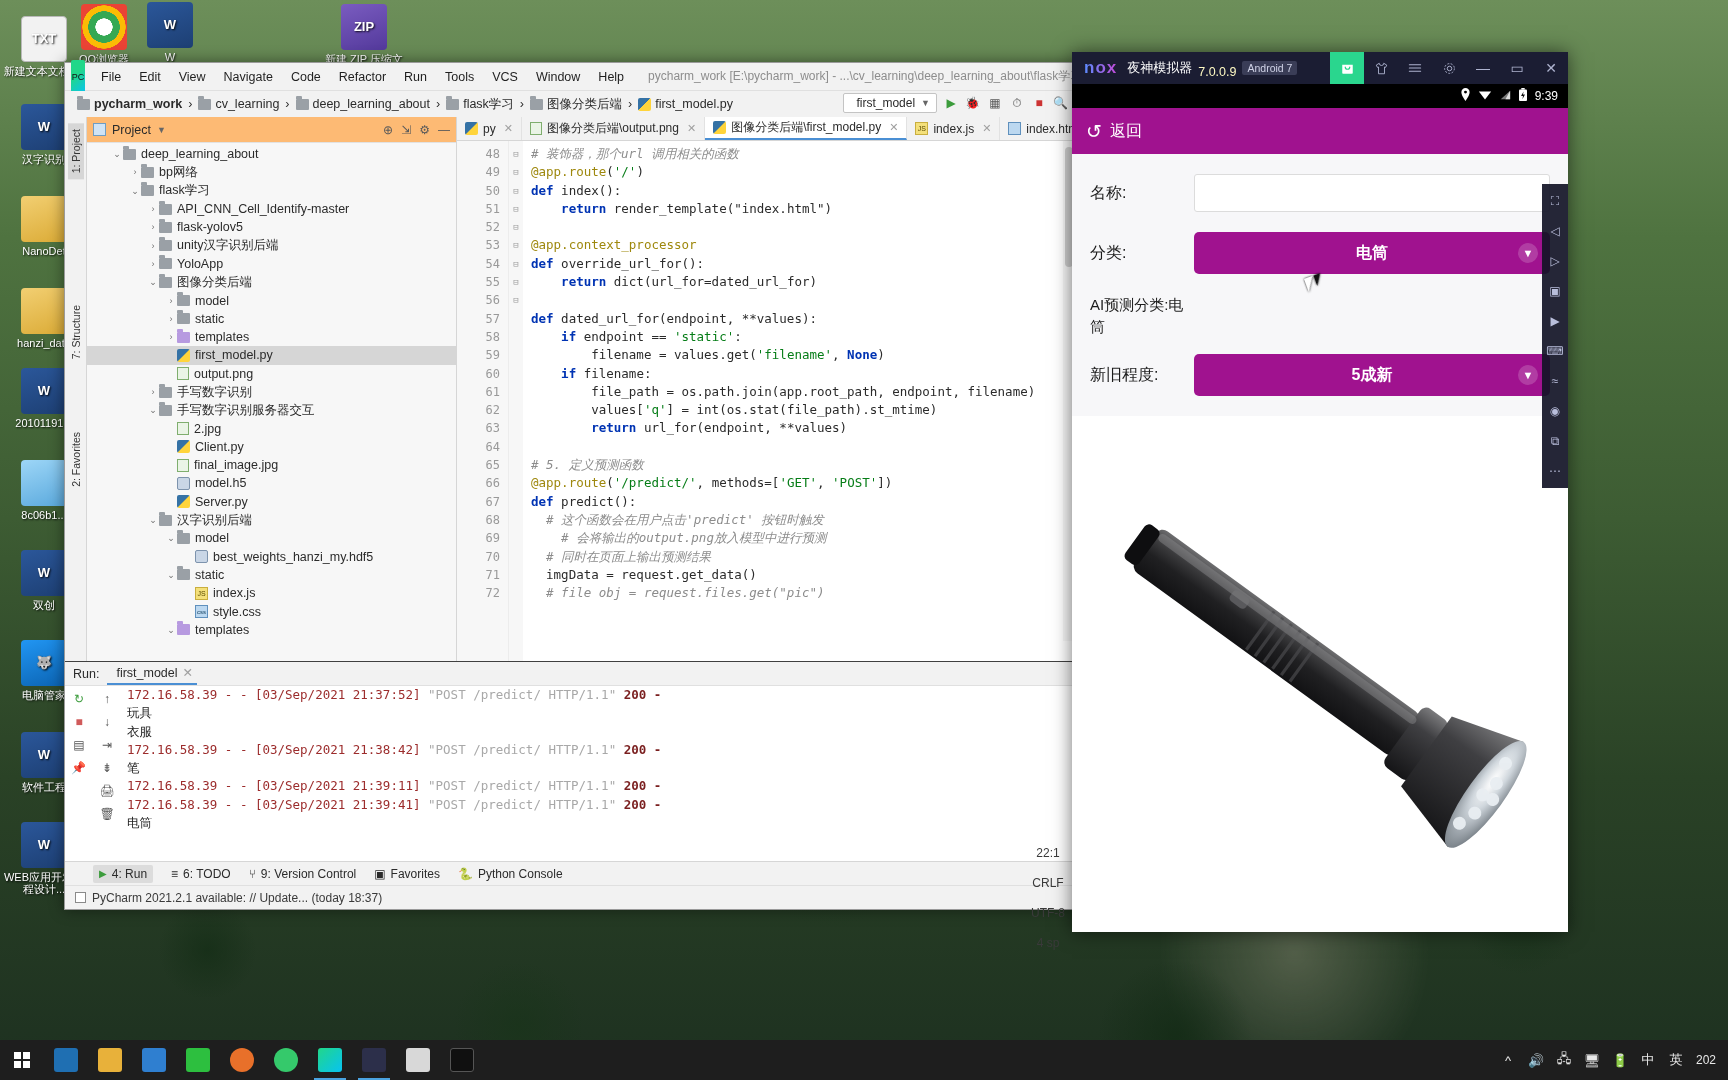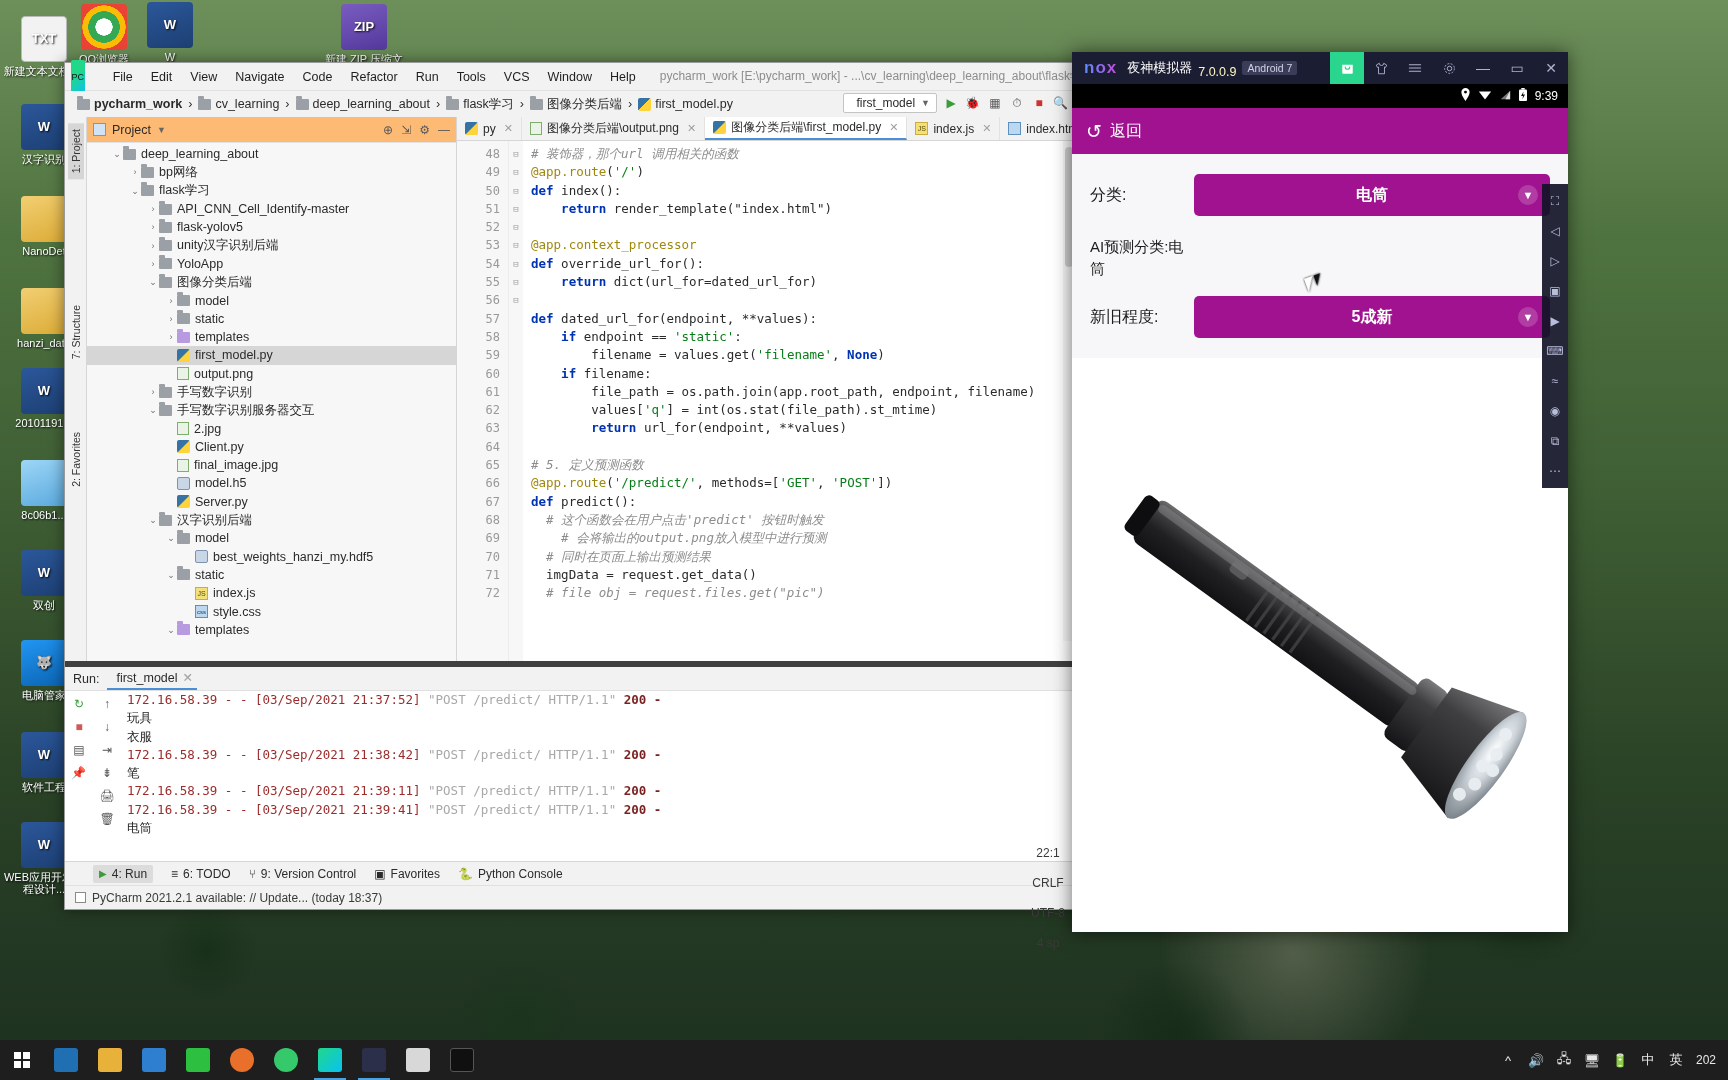--- a/index.html
+++ b/index.html
@@ -86,21 +86,21 @@
     background: #f2f2f2; border: 1px solid #9a9a9a;
     box-shadow: 0 0 14px rgba(0,0,0,.45);
     display: flex; flex-direction: column;
     font-size: 12px; color: #2b2b2b;
   }
   .pc-menubar {
     height: 28px; background: #f2f2f2; display: flex; align-items: center;
     padding-left: 6px; gap: 2px; border-bottom: 1px solid #e0e0e0;
   }
   .pc-logo {
-    width: 18px; height: 34px; margin-right:18px;
+    width: 18px; height: 34px; margin-right:6px;
     background: linear-gradient(135deg,#21d789 0%,#21d789 40%,#07c3f2 100%);
     color:#111; font-size:9px; font-weight:normal; display:flex;align-items:center;justify-content:center;
     border-radius:2px;
   }
   .pc-menubar .mi { padding: 3px 8px; font-size: 12.5px; color:#1f1f1f; }
   .pc-title-text { margin-left: 14px; color:#8d8d8d; font-size:12px; white-space:nowrap; overflow:hidden; }
 
   .pc-breadcrumb {
     height: 26px; display: flex; align-items: center; padding-left: 8px;
     gap: 2px; background: #f2f2f2; font-size: 12.5px;
@@ -170,21 +170,21 @@
   .k  { color:#0033b3; font-weight:bold; }
   .s  { color:#067d17; }
   .c  { color:#8c8c8c; font-style:italic; }
   .d  { color:#9e880d; }
   .bcrumb-bottom { position:absolute; left:52px; bottom:0; right:0; height:20px; background:#f2f2f2;
                    border-top:1px solid #e0e0e0; font-size:12px; padding-left:28px; color:#333; display:flex; align-items:center;}
   .scroll-v { position:absolute; right:0; top:0; bottom:20px; width:12px; background:#f7f7f7;}
   .scroll-v .thumb{ position:absolute; top:6px; left:2px; width:8px; height:120px; background:#cfcfcf; border-radius:4px;}
 
   
-  .pc-run { height: 200px; border-top:6px solid #404040; background:#fff; display:flex; flex-direction:column;}
+  .pc-run { height: 200px; border-top:1px solid #404040; background:#fff; display:flex; flex-direction:column;}
   .run-head { height:24px; display:flex; align-items:center; gap:8px; padding:0 8px; background:#f2f2f2; border-bottom:1px solid #e0e0e0; font-size:12.5px;}
   .run-head .rtab { display:flex; align-items:center; gap:5px; border-bottom:2px solid #4a8fd4; padding:3px 4px;}
   .run-main { flex:1; display:flex; min-height:0;}
   .run-tools { width:56px; display:flex; }
   .run-col { width:28px; display:flex; flex-direction:column; align-items:center; gap:9px; padding-top:6px; font-size:12px; color:#555;}
   .run-out { flex:1; font-family:"DejaVu Sans Mono", monospace; font-size:12.5px; line-height:18.3px; padding-left:6px; overflow:hidden; white-space:pre;}
   .log-ip { color:#9c2c2c; }
   .log-gray { color:#a8a8a8; }
   .log-code { color:#7a1f1f; font-weight:bold;}
   .log-cn { color:#1e1e1e; font-family:"Liberation Sans", sans-serif;}
@@ -779,20 +779,24 @@
     <div class="nox-screen">
 
       <div class="app-bar">
         <div class="app-back">
           <span class="arrow">↺</span>
           <span>返回</span>
         </div>
       </div>
 
       <div class="form">
+        <div class="frow">
+          <div class="flabel">名称:</div>
+          <div class="finput"></div>
+        </div>
         <div class="frow">
           <div class="flabel">分类:</div>
           <div class="fselect">
             <span>电筒</span>
             <span class="chev">▼</span>
           </div>
         </div>
         <div class="fnote">AI预测分类:电筒</div>
         <div class="frow">
           <div class="flabel">新旧程度:</div>

